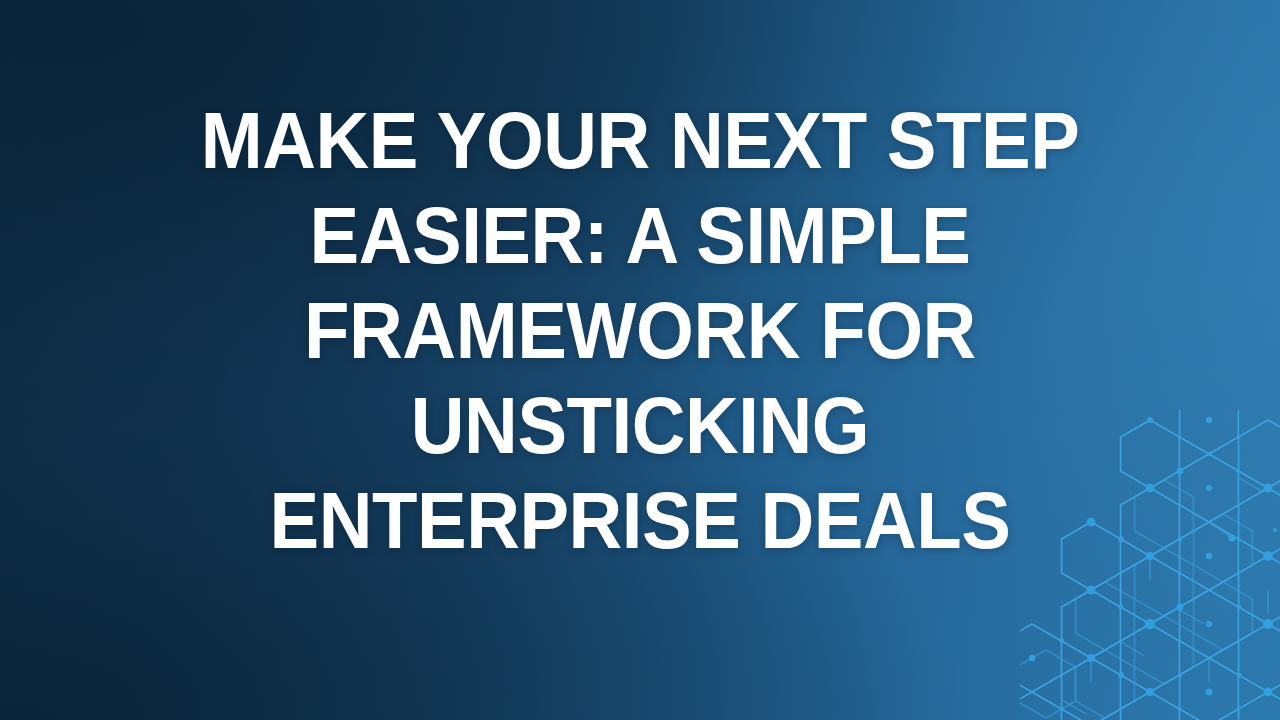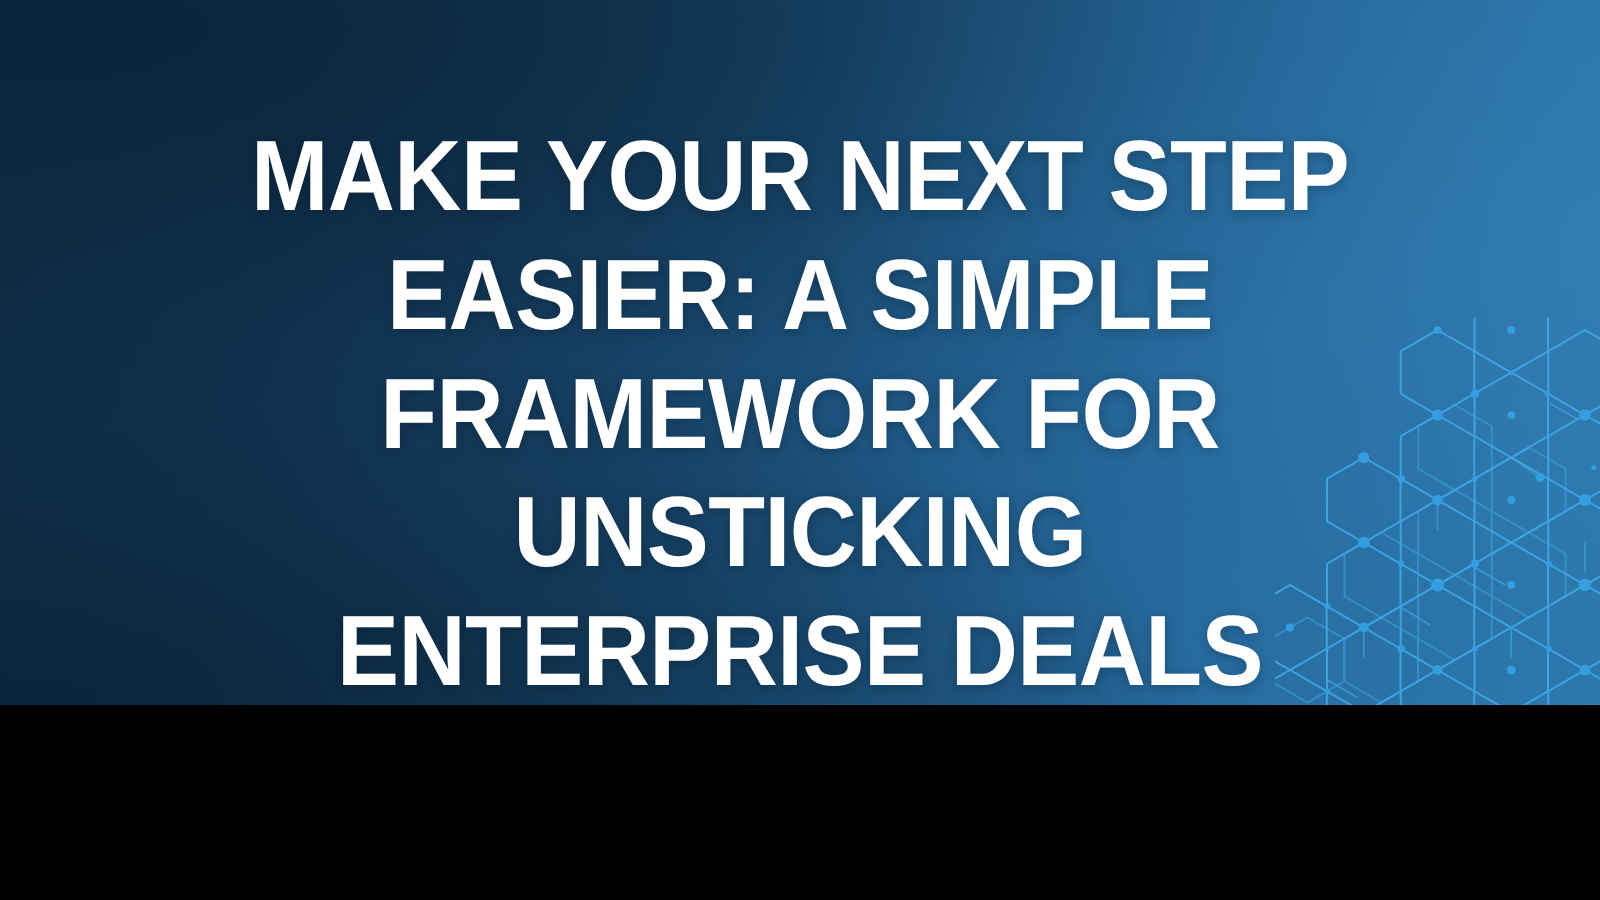--- a/index.html
+++ b/index.html
@@ -3,21 +3,21 @@
 <meta charset="utf-8">
 <style>
   html, body {
     margin: 0;
     padding: 0;
     background: #000;
   }
   #stage {
     position: relative;
     width: 1280px;
-    height: 564px;
+    height: 720px;
     overflow: hidden;
     font-family: "Liberation Sans", sans-serif;
     background-color: #17415f;
   }
 
   
   .bg-base {
     position: absolute;
     inset: 0;
     background: linear-gradient(100deg,

